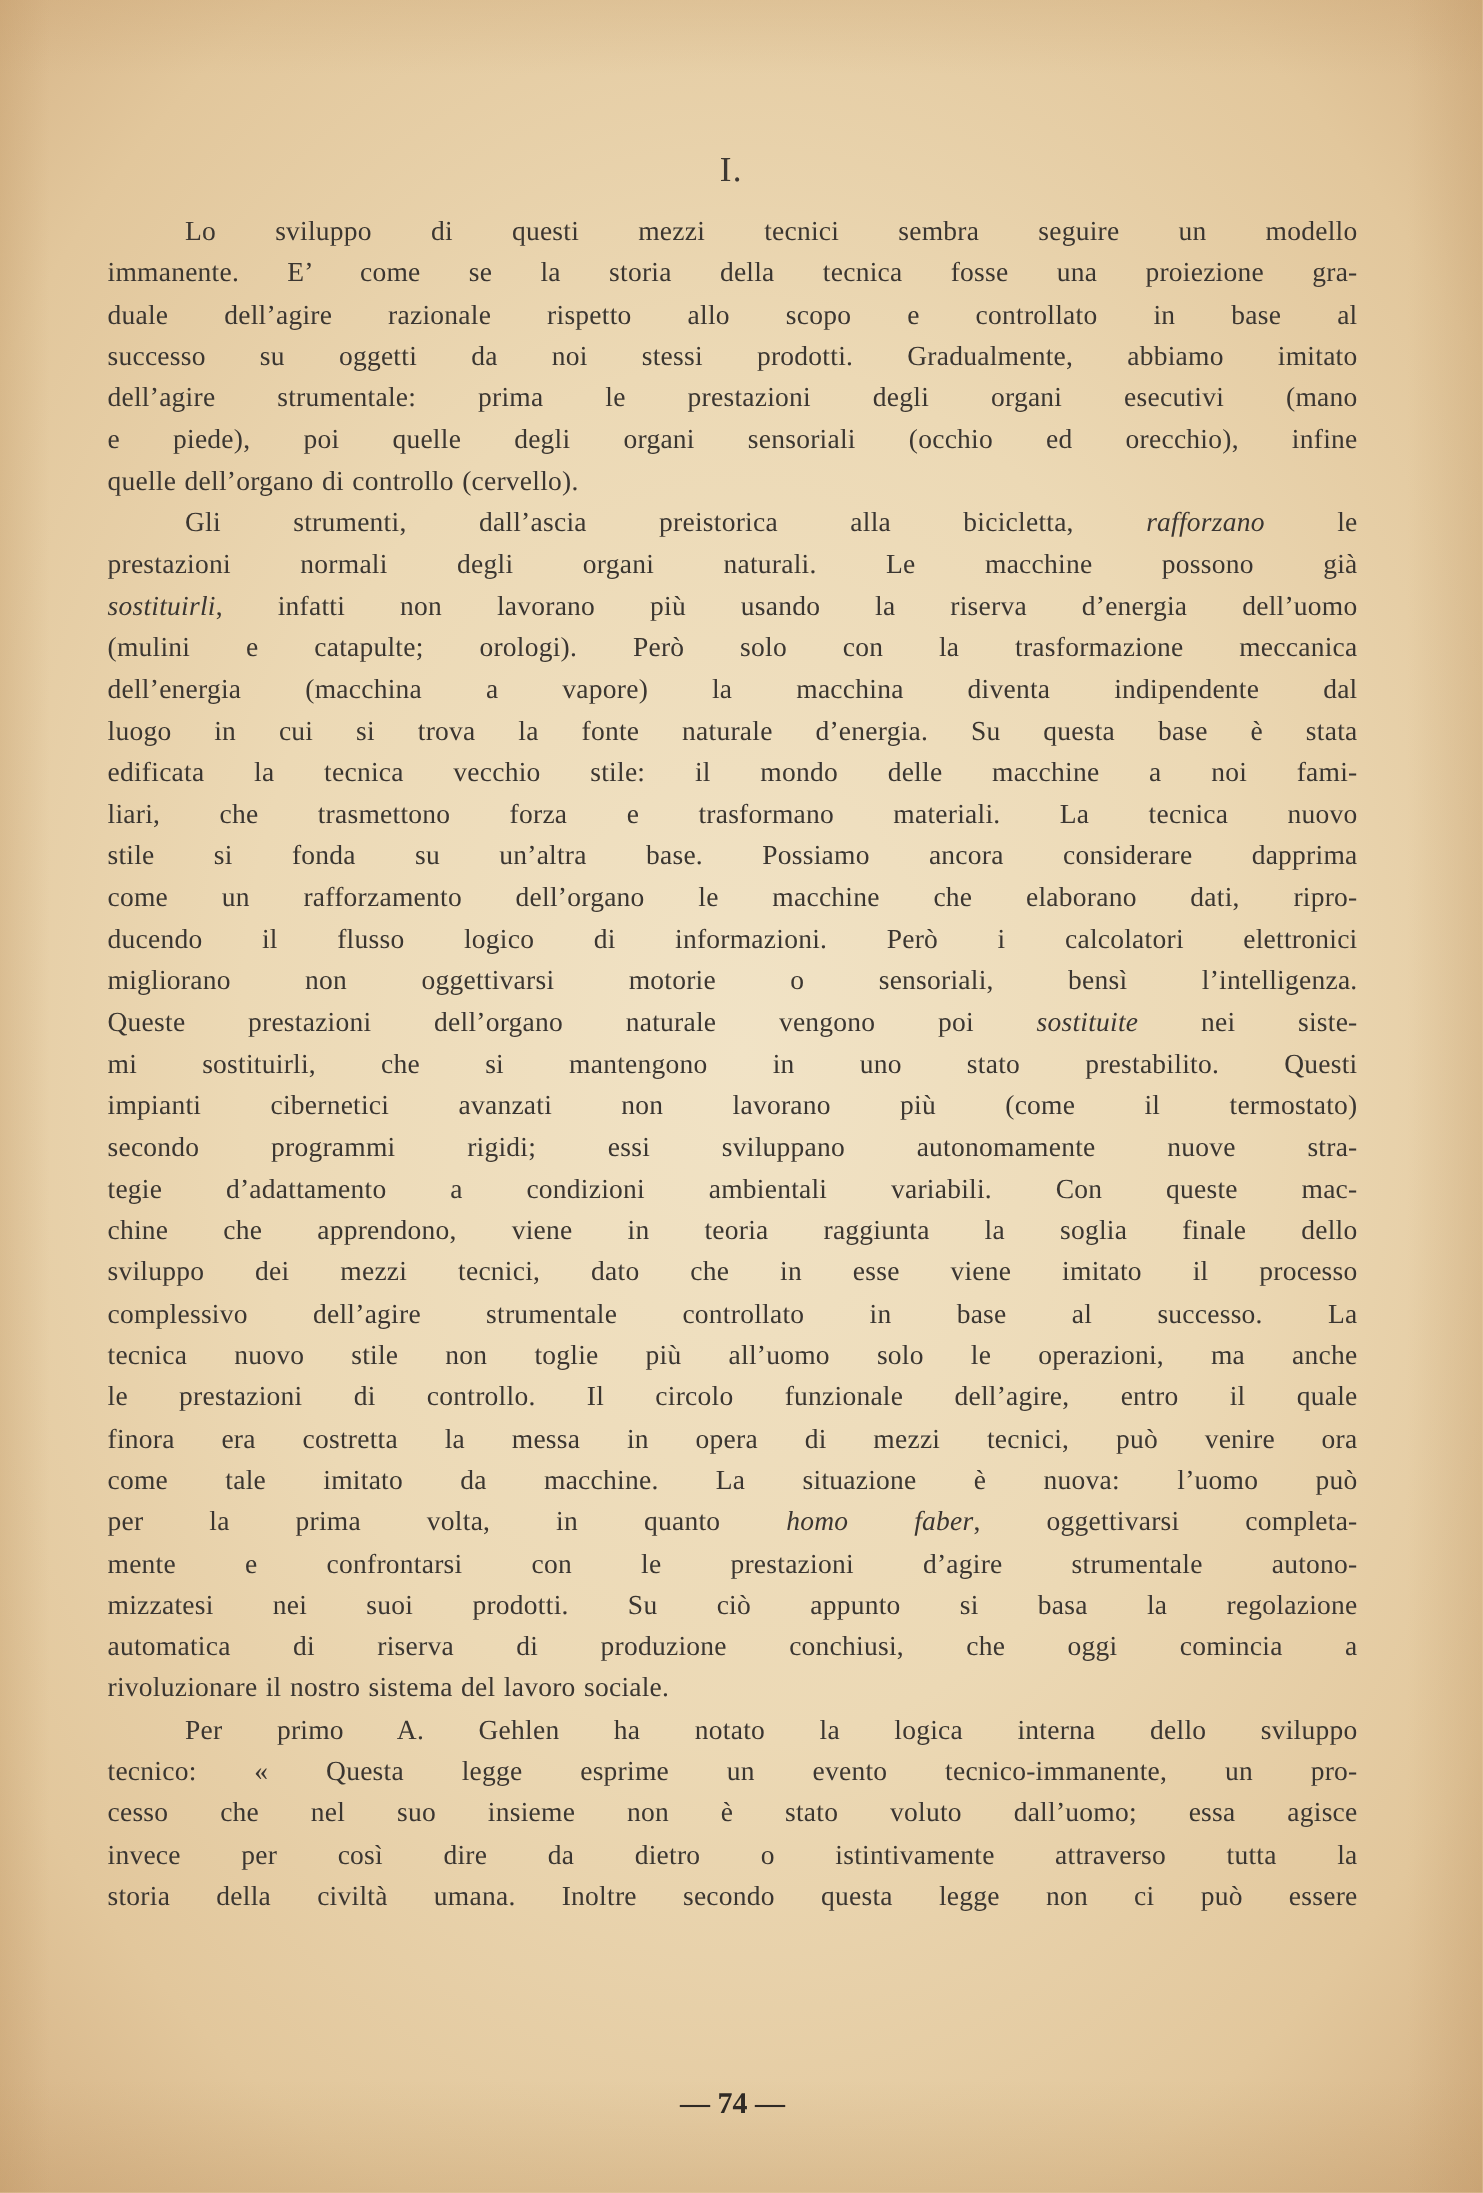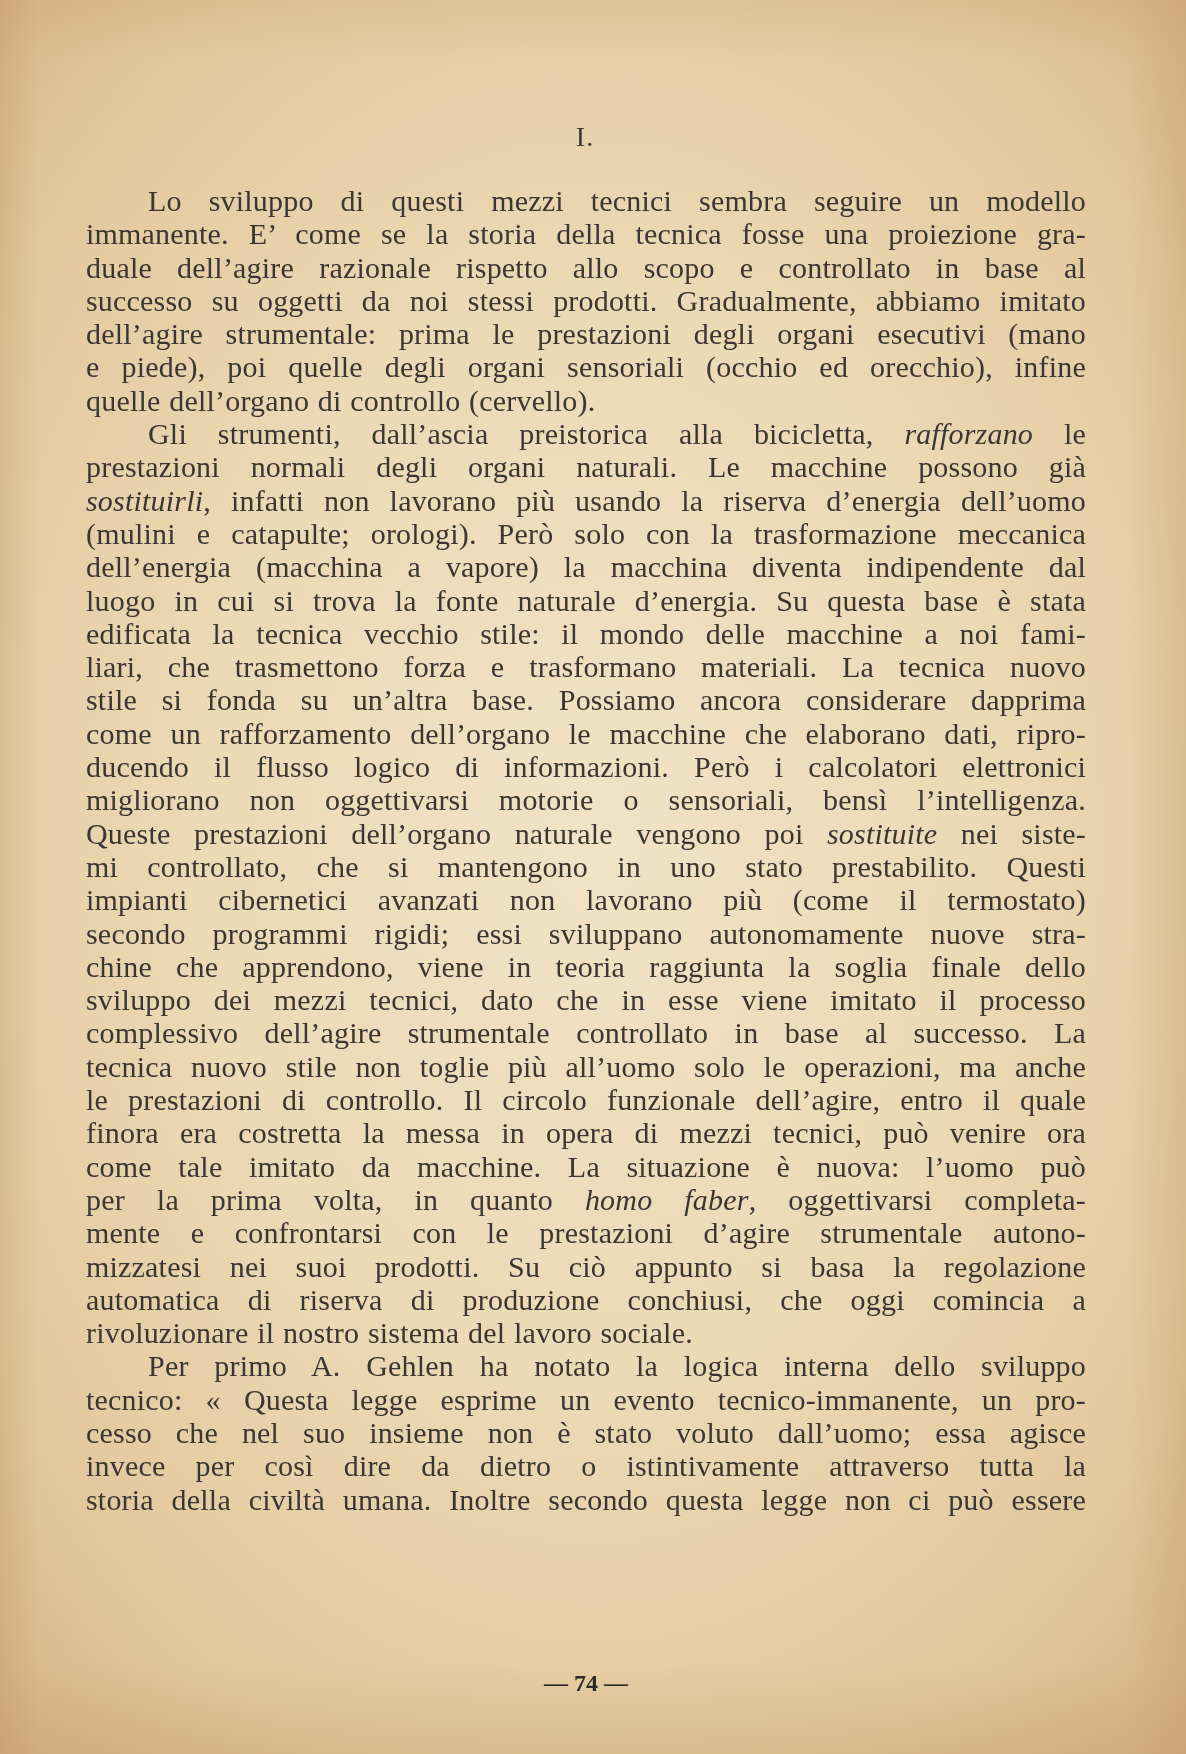--- a/index.html
+++ b/index.html
@@ -35,24 +35,24 @@
     left: 0;
     width: 1170px;
     text-align: center;
     font-size: 28px;
     line-height: 30px;
     letter-spacing: 1px;
     color: #3e3933;
   }
   .body-text {
     position: absolute;
-    top: 184px;
+    top: 168px;
     left: 86px;
     width: 1000px;
-    font-size: 30px;
+    font-size: 22px;
     line-height: 33.3px;
     text-align: justify;
     letter-spacing: 0.2px;
     word-spacing: 1px;
   }
   .line {
     display: block;
     height: 33.3px;
     white-space: nowrap;
     text-align: justify;
@@ -97,23 +97,24 @@
         <span class="line"><span>(mulini e catapulte; orologi). Però solo con la trasformazione meccanica</span></span>
         <span class="line"><span>dell’energia (macchina a vapore) la macchina diventa indipendente dal</span></span>
         <span class="line"><span>luogo in cui si trova la fonte naturale d’energia. Su questa base è stata</span></span>
         <span class="line"><span>edificata la tecnica vecchio stile: il mondo delle macchine a noi fami-</span></span>
         <span class="line"><span>liari, che trasmettono forza e trasformano materiali. La tecnica nuovo</span></span>
         <span class="line"><span>stile si fonda su un’altra base. Possiamo ancora considerare dapprima</span></span>
         <span class="line"><span>come un rafforzamento dell’organo le macchine che elaborano dati, ripro-</span></span>
         <span class="line"><span>ducendo il flusso logico di informazioni. Però i calcolatori elettronici</span></span>
         <span class="line"><span>migliorano non oggettivarsi motorie o sensoriali, bensì l’intelligenza.</span></span>
         <span class="line"><span>Queste prestazioni dell’organo naturale vengono poi </span><span class="it">sostituite</span><span> nei siste-</span></span>
-        <span class="line"><span>mi controllato, che si mantengono in uno stato prestabilito. Questi</span></span>
+        <span class="line"><span>mi sostituirli, che si mantengono in uno stato prestabilito. Questi</span></span>
         <span class="line"><span>impianti cibernetici avanzati non lavorano più (come il termostato)</span></span>
         <span class="line"><span>secondo programmi rigidi; essi sviluppano autonomamente nuove stra-</span></span>
+        <span class="line"><span>tegie d’adattamento a condizioni ambientali variabili. Con queste mac-</span></span>
         <span class="line"><span>chine che apprendono, viene in teoria raggiunta la soglia finale dello</span></span>
         <span class="line"><span>sviluppo dei mezzi tecnici, dato che in esse viene imitato il processo</span></span>
         <span class="line"><span>complessivo dell’agire strumentale controllato in base al successo. La</span></span>
         <span class="line"><span>tecnica nuovo stile non toglie più all’uomo solo le operazioni, ma anche</span></span>
         <span class="line"><span>le prestazioni di controllo. Il circolo funzionale dell’agire, entro il quale</span></span>
         <span class="line"><span>finora era costretta la messa in opera di mezzi tecnici, può venire ora</span></span>
         <span class="line"><span>come tale imitato da macchine. La situazione è nuova: l’uomo può</span></span>
         <span class="line"><span>per la prima volta, in quanto </span><span class="it">homo faber</span><span>, oggettivarsi completa-</span></span>
         <span class="line"><span>mente e confrontarsi con le prestazioni d’agire strumentale autono-</span></span>
         <span class="line"><span>mizzatesi nei suoi prodotti. Su ciò appunto si basa la regolazione</span></span>

